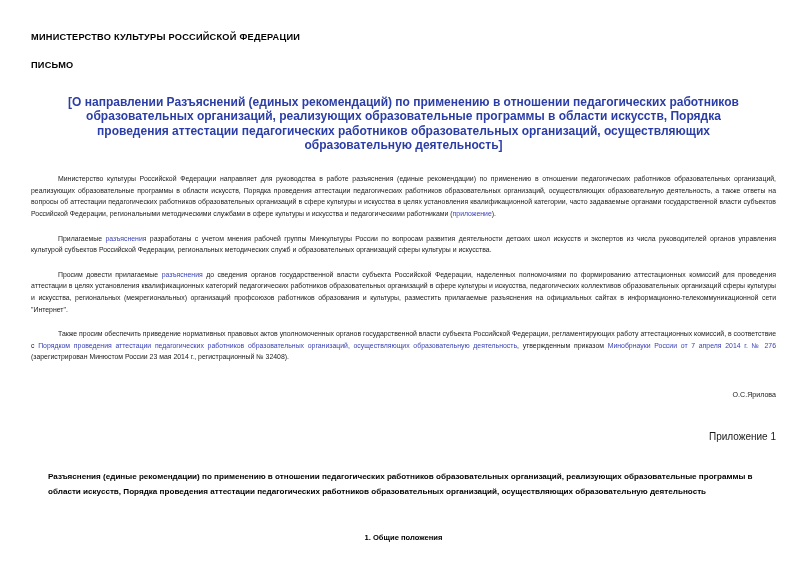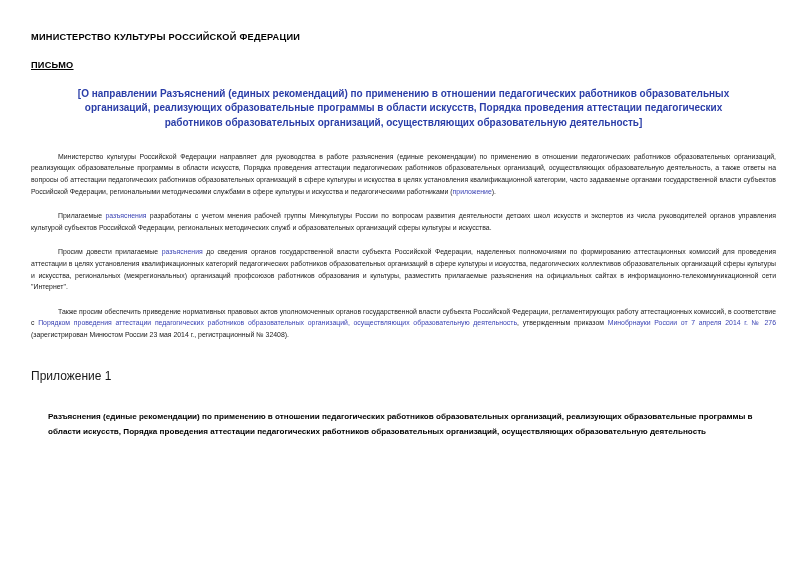--- a/index.html
+++ b/index.html
@@ -35,36 +35,35 @@
     font-weight: bold;
     letter-spacing: 0.25px;
     line-height: 12px;
   }
   .doc-kind {
     margin-top: 16px;
     font-size: 9.2px;
     font-weight: bold;
     letter-spacing: 0.25px;
     line-height: 12px;
-    text-decoration: underline;
   }
   .doc-date {
     margin-top: 16px;
     font-size: 9.2px;
     font-weight: bold;
     letter-spacing: 0.1px;
     line-height: 12px;
   }
 
   
   .doc-subject {
-    margin-top: 16px;
+    margin-top: 24px;
     padding: 0 34px;
     text-align: center;
-    font-size: 10px;
+    font-size: 12px;
     font-weight: bold;
     line-height: 14.3px;
     color: #2b3ea8;
   }
 
   
   .body-block {
     margin-top: 21px;
   }
   p.para {
@@ -86,21 +85,22 @@
   
   .signature {
     margin-top: 27px;
     text-align: right;
     font-size: 7.1px;
     line-height: 11px;
     color: #1a1a1a;
   }
   .appendix-label {
     margin-top: 30px;
-    font-size: 12px;
+    text-align: right;
+    font-size: 10px;
     line-height: 11px;
     color: #1a1a1a;
   }
 
   
   .appendix-title {
     margin-top: 27px;
     padding: 0 17px;
     text-align: left;
     font-size: 8.1px;
@@ -134,19 +134,21 @@
     <p class="para"><span>Министерство культуры Российской Федерации направляет для руководства в работе разъяснения (единые рекомендации) по применению в отношении педагогических работников образовательных организаций, реализующих образовательные программы в области искусств, Порядка проведения аттестации педагогических работников образовательных организаций, осуществляющих образовательную деятельность, а также ответы на вопросы об аттестации педагогических работников образовательных организаций в сфере культуры и искусства в целях установления квалификационной категории, часто задаваемые органами государственной власти субъектов Российской Федерации, региональными методическими службами в сфере культуры и искусства и педагогическими работниками (</span><a class="lnk" href="#">приложение</a><span>).</span></p>
 
     <p class="para"><span>Прилагаемые </span><a class="lnk" href="#">разъяснения</a><span> разработаны с учетом мнения рабочей группы Минкультуры России по вопросам развития деятельности детских школ искусств и экспертов из числа руководителей органов управления культурой субъектов Российской Федерации, региональных методических служб и образовательных организаций сферы культуры и искусства.</span></p>
 
     <p class="para"><span>Просим довести прилагаемые </span><a class="lnk" href="#">разъяснения</a><span> до сведения органов государственной власти субъекта Российской Федерации, наделенных полномочиями по формированию аттестационных комиссий для проведения аттестации в целях установления квалификационных категорий педагогических работников образовательных организаций в сфере культуры и искусства, педагогических коллективов образовательных организаций сферы культуры и искусства, региональных (межрегиональных) организаций профсоюзов работников образования и культуры, разместить прилагаемые разъяснения на официальных сайтах в информационно-телекоммуникационной сети "Интернет".</span></p>
 
     <p class="para"><span>Также просим обеспечить приведение нормативных правовых актов уполномоченных органов государственной власти субъекта Российской Федерации, регламентирующих работу аттестационных комиссий, в соответствие с </span><a class="lnk" href="#">Порядком проведения аттестации педагогических работников образовательных организаций, осуществляющих образовательную деятельность</a><span>,  утвержденным приказом </span><a class="lnk" href="#">Минобрнауки России от 7 апреля 2014 г. № 276</a><span> (зарегистрирован Минюстом России 23 мая 2014 г., регистрационный № 32408).</span></p>
 
   </div>
 
+  <div class="signature">О.С.Ярилова</div>
 
   <div class="appendix-label">Приложение 1</div>
 
   <div class="appendix-title">Разъяснения (единые рекомендации) по применению в отношении педагогических работников образовательных организаций, реализующих образовательные программы в области искусств, Порядка проведения аттестации педагогических работников образовательных организаций, осуществляющих образовательную деятельность</div>
 
+  <div class="section-heading">1. Общие положения</div>
 
 </div>
 
 </body></html>

